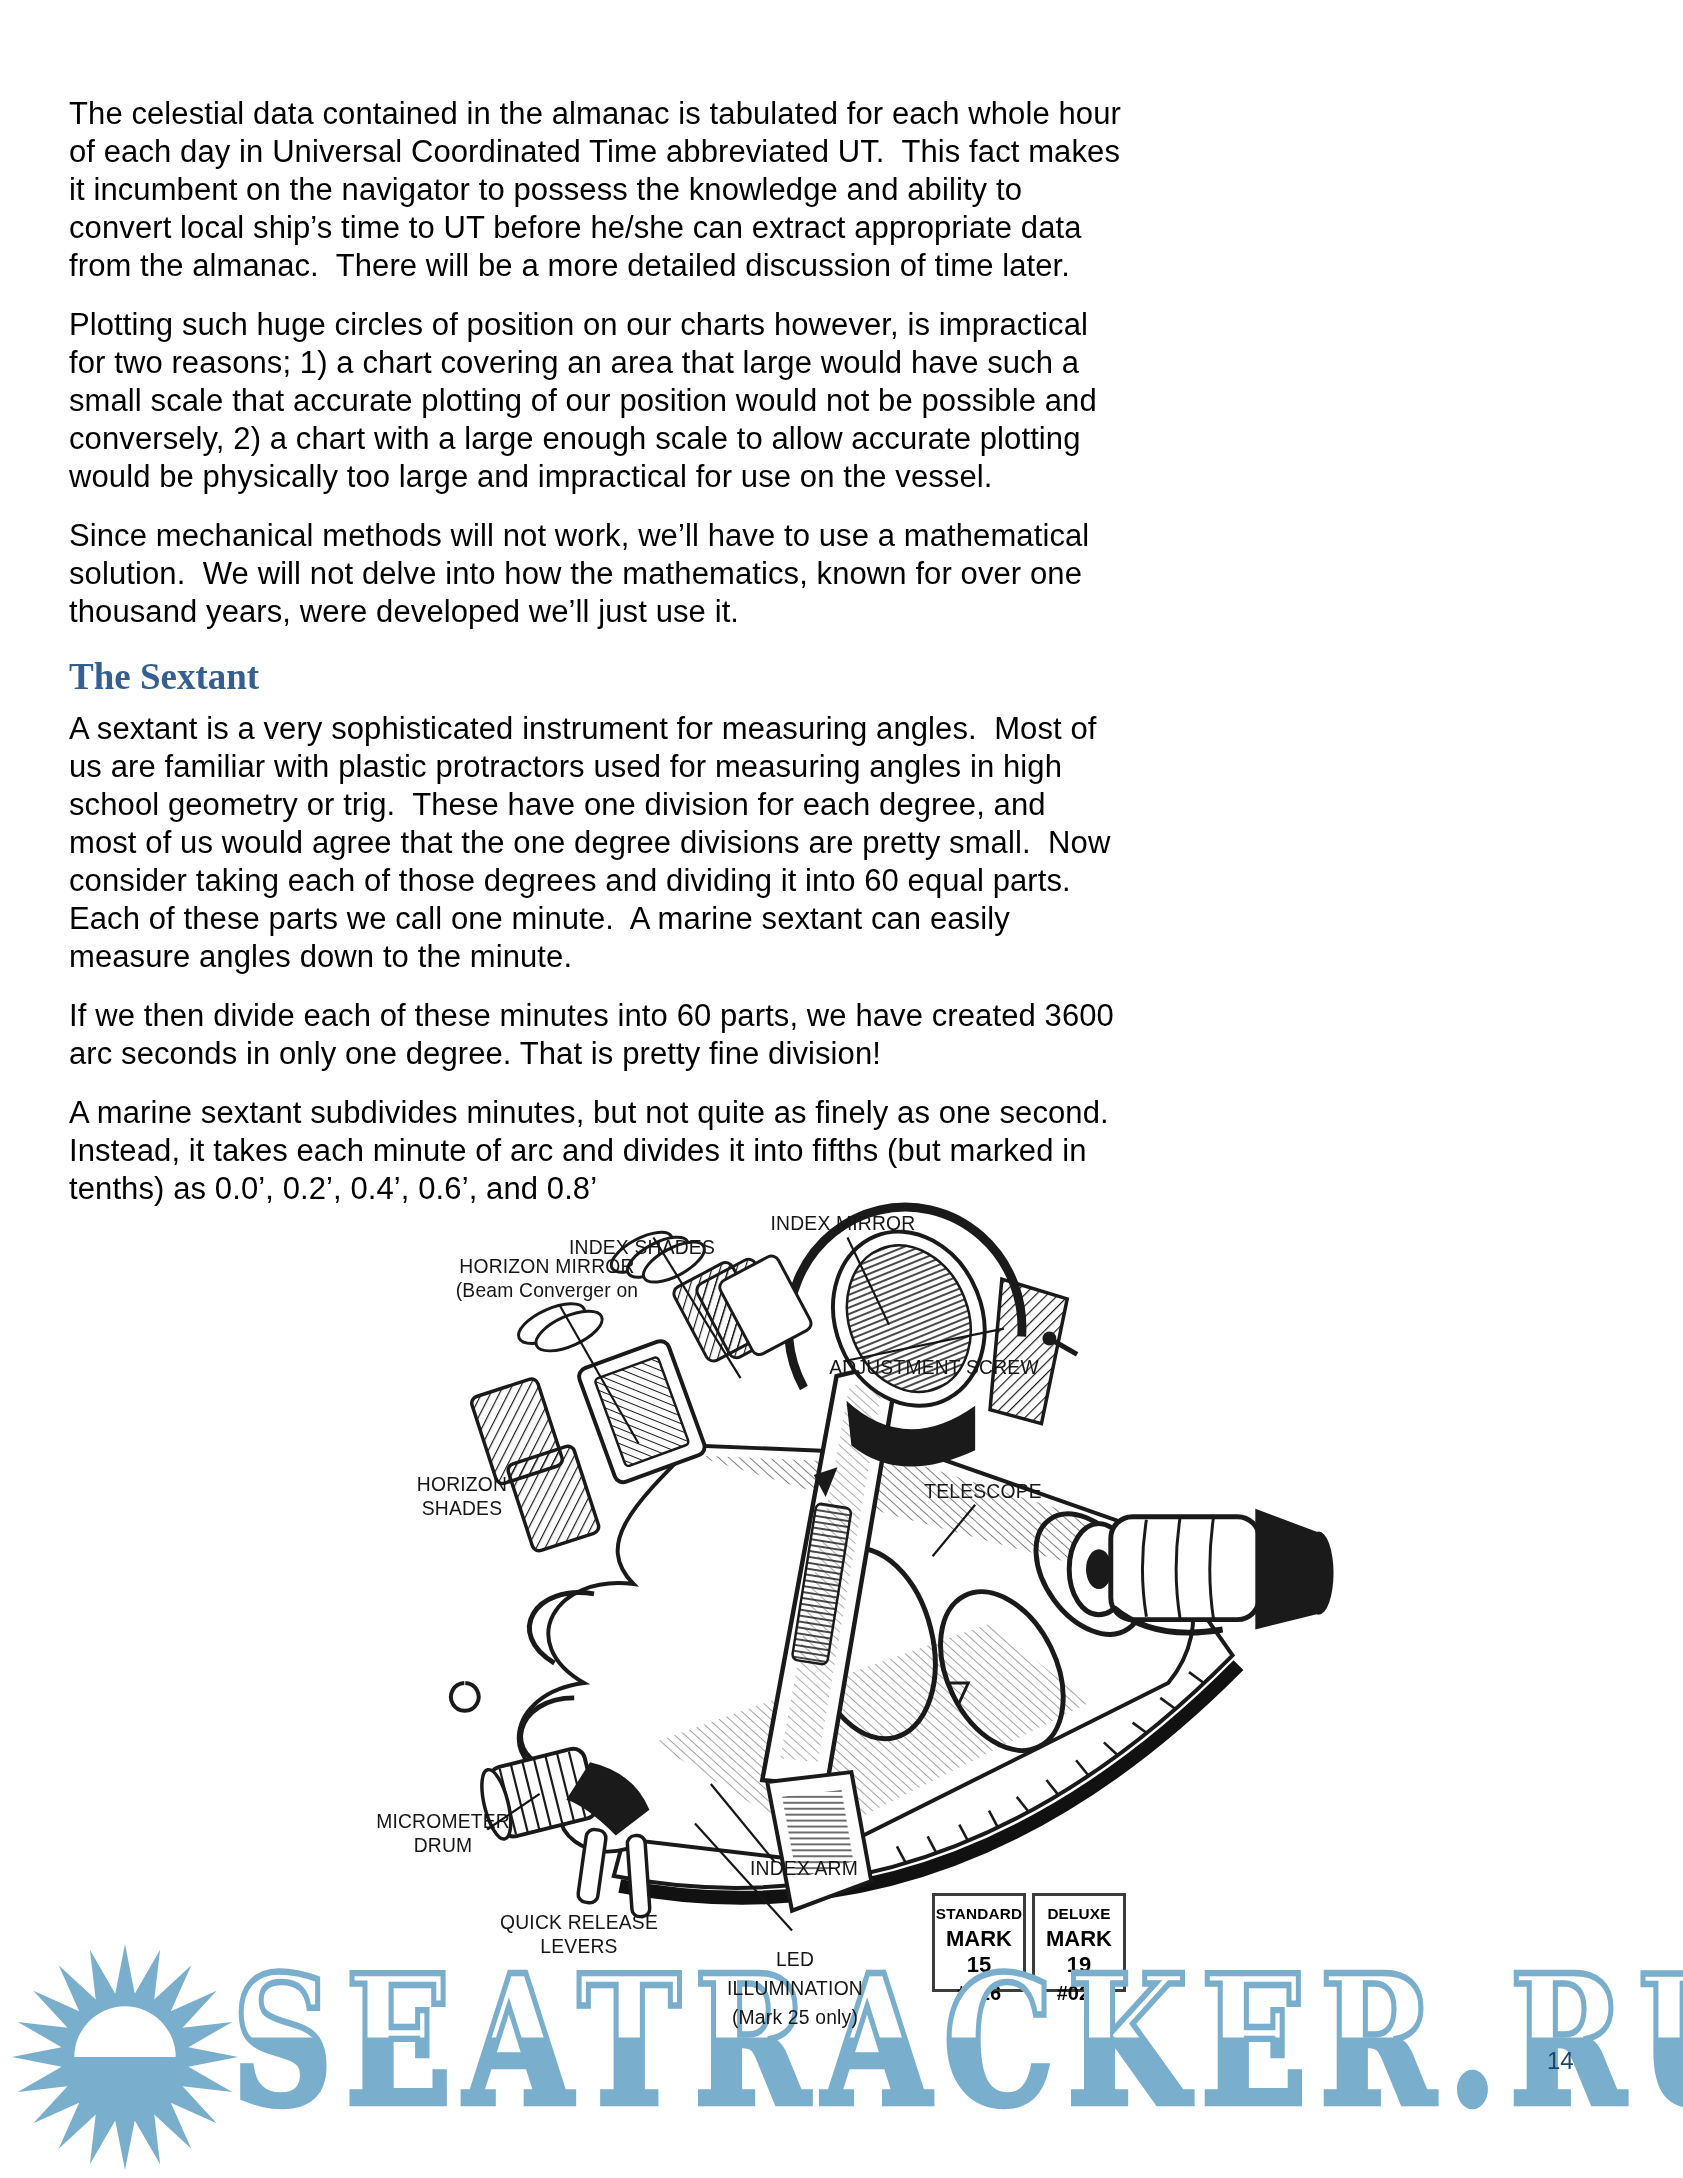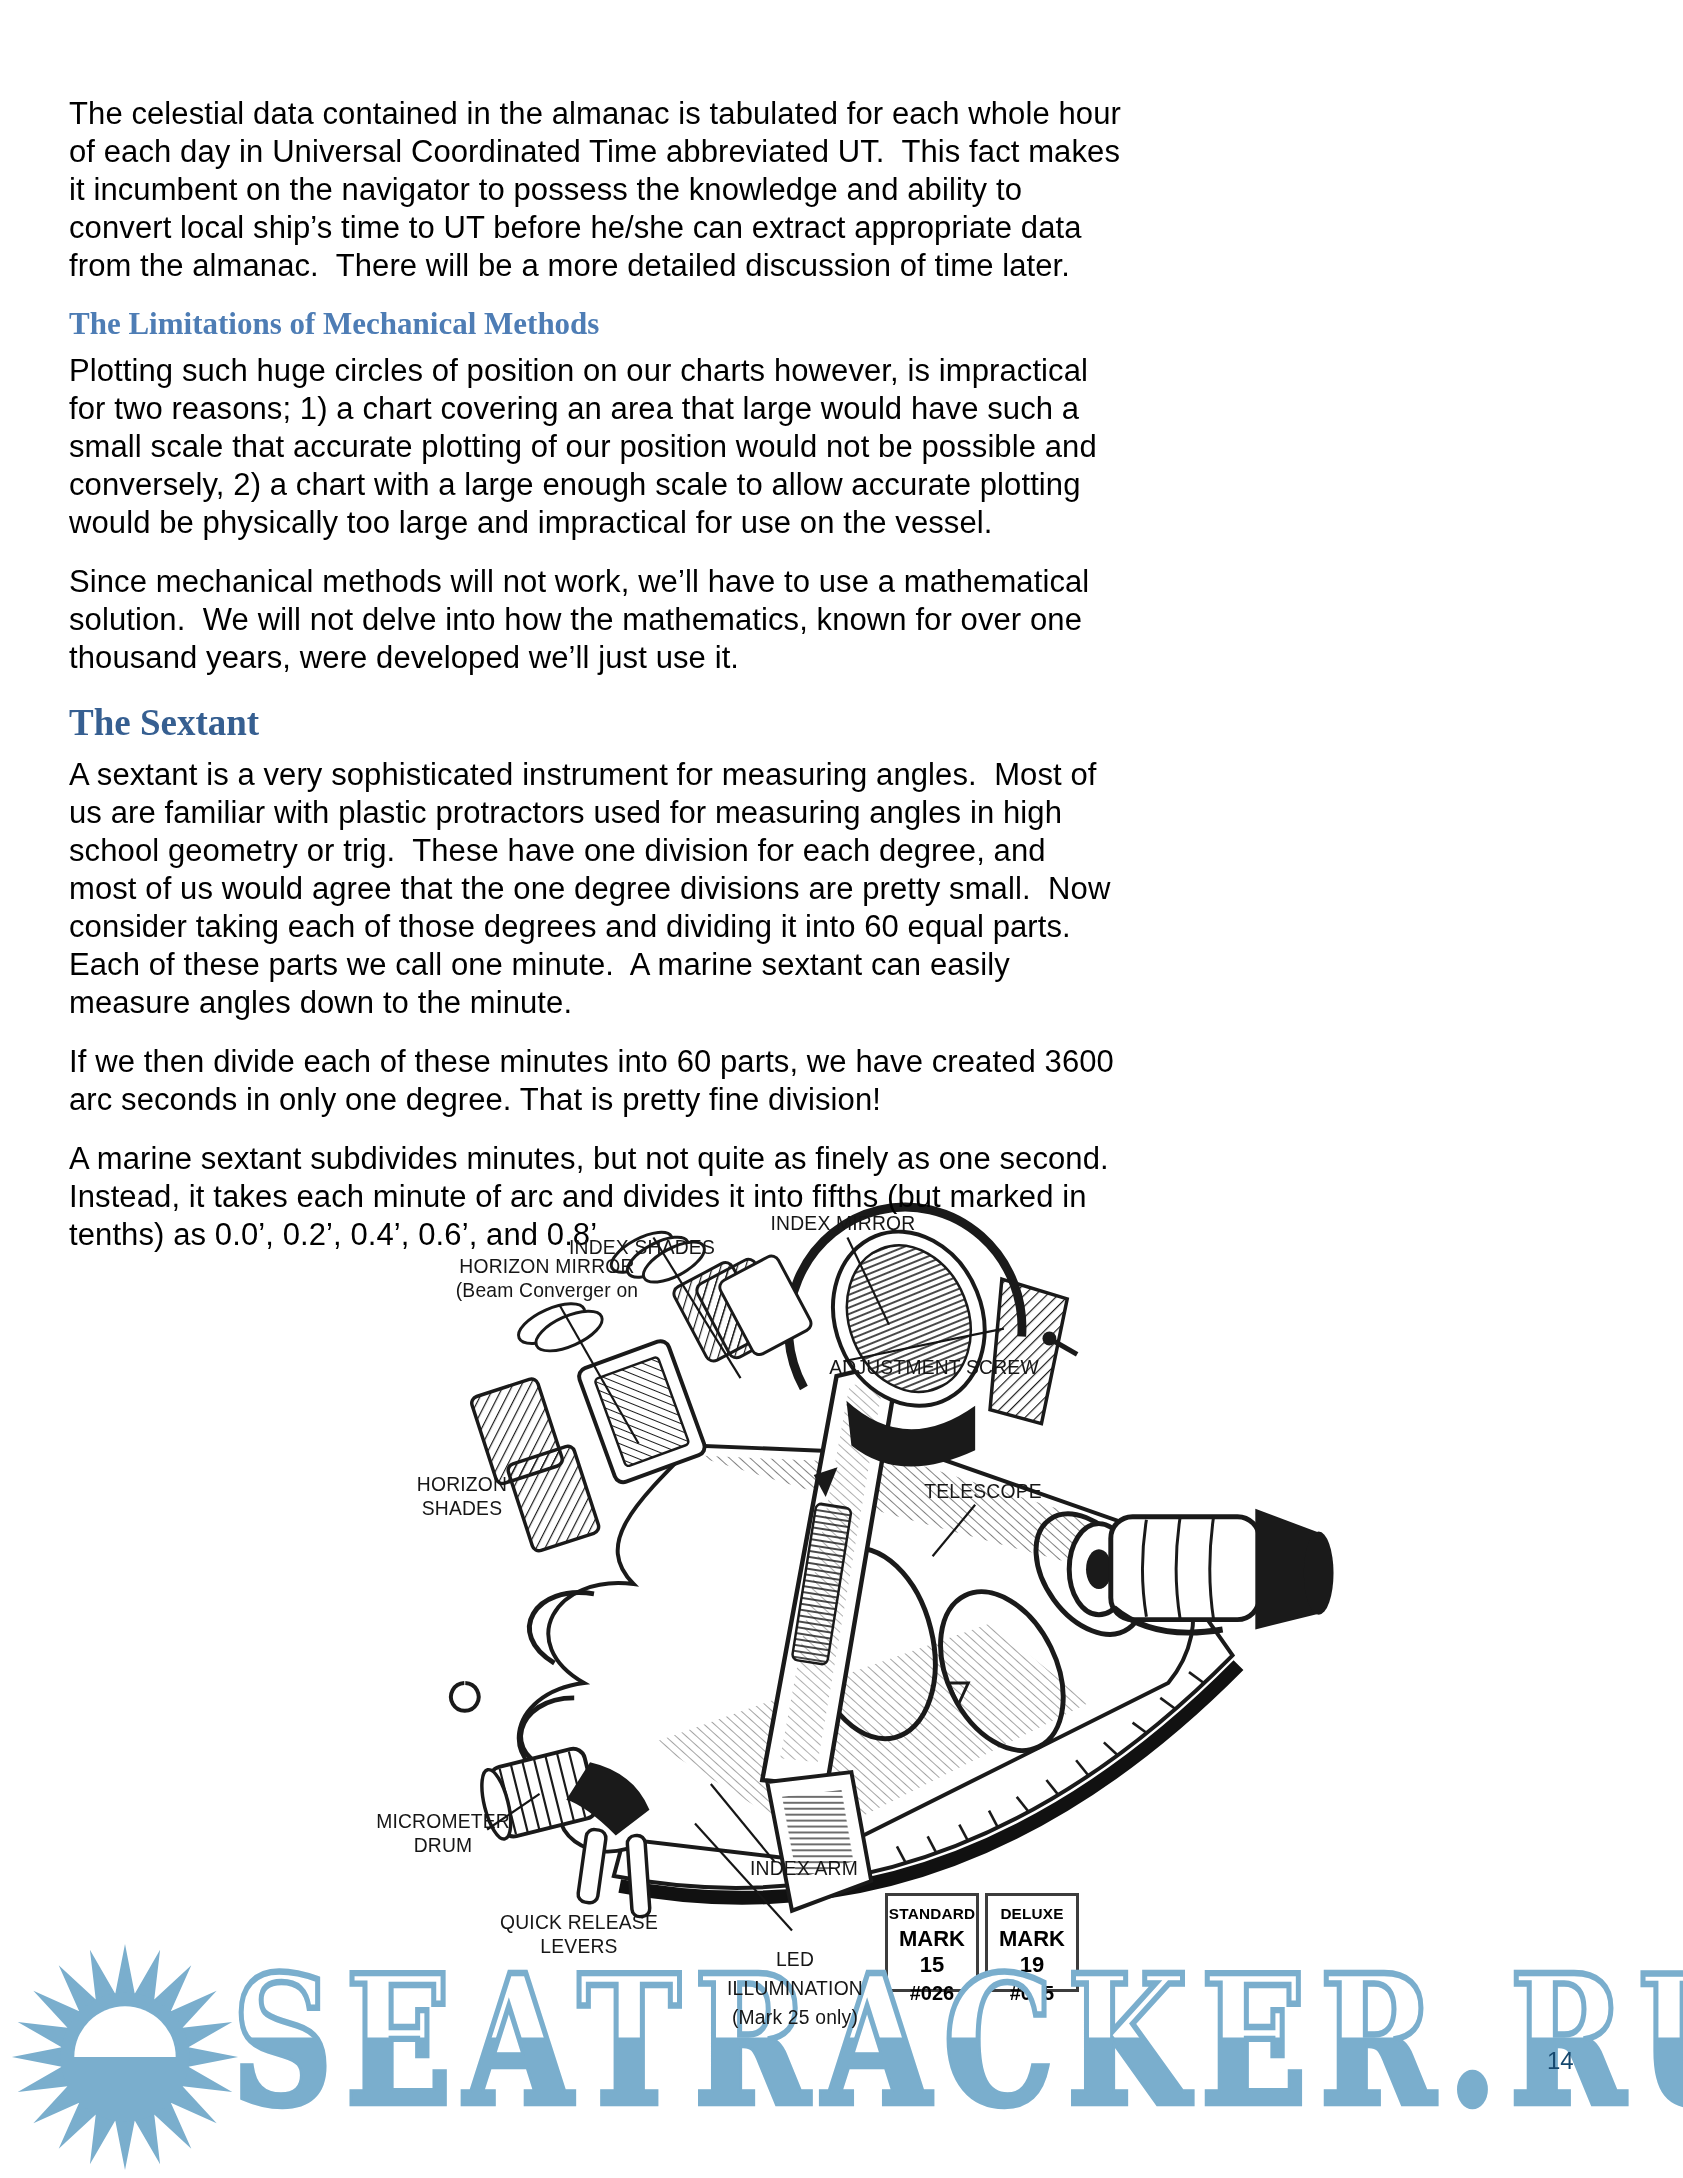--- a/index.html
+++ b/index.html
@@ -23,21 +23,21 @@
   }
   .fig-art{position:absolute; left:0; top:0; z-index:2;}
   .dlabel{
     position:absolute; transform:translateX(-50%); text-align:center;
     font-size:19.3px; line-height:24px; color:#161616; letter-spacing:0.2px;
     white-space:nowrap; z-index:6;
   }
   .dlabel.tri{line-height:29px;}
   .model-box{
     position:absolute; width:94px; height:99px; border:3px solid #3c3c3c;
-    background:#fff; text-align:center; z-index:4; box-sizing:border-box; padding-top:9px;
+    background:#fff; text-align:center; z-index:4; box-sizing:border-box; padding-top:9px;margin-left:47px;
   }
   .model-box .l1{font-size:15.3px; font-weight:bold; letter-spacing:0.2px;}
   .model-box .l2{font-size:22px; font-weight:bold; margin-top:3px;}
   .model-box .l3{font-size:20px; font-weight:bold; margin-top:4px;}
   .wm-sun{position:absolute; left:8px; top:1938px; z-index:5;}
   .wm-text-wrap{
     position:absolute; left:232px; top:1952px; height:178px; width:1445px;
     transform:scaleY(1.28); transform-origin:top left; z-index:5; pointer-events:none;
   }
   .wm-outline,.wm-solid{
@@ -52,21 +52,20 @@
     color:var(--page-number,#16486e); z-index:7;
   }
 </style>
 </head>
 <body>
 
 <div class="page">
 
   <main class="content">
     <p class="body first">The celestial data contained in the almanac is tabulated for each whole hour of each day in Universal Coordinated Time abbreviated UT.  This fact makes it incumbent on the navigator to possess the knowledge and ability to convert local ship’s time to UT before he/she can extract appropriate data from the almanac.  There will be a more detailed discussion of time later.</p>
-    <h2 class="sec-light">The Limitations of Mechanical Methods</h2>
     <p class="body">Plotting such huge circles of position on our charts however, is impractical for two reasons; 1) a chart covering an area that large would have such a small scale that accurate plotting of our position would not be possible and conversely, 2) a chart with a large enough scale to allow accurate plotting would be physically too large and impractical for use on the vessel.</p>
     <p class="body">Since mechanical methods will not work, we’ll have to use a mathematical solution.  We will not delve into how the mathematics, known for over one thousand years, were developed we’ll just use it.</p>
     <h2 class="sec-dark">The Sextant</h2>
     <p class="body">A sextant is a very sophisticated instrument for measuring angles.  Most of us are familiar with plastic protractors used for measuring angles in high school geometry or trig.  These have one division for each degree, and most of us would agree that the one degree divisions are pretty small.  Now consider taking each of those degrees and dividing it into 60 equal parts.  Each of these parts we call one minute.  A marine sextant can easily measure angles down to the minute.</p>
     <p class="body">If we then divide each of these minutes into 60 parts, we have created 3600 arc seconds in only one degree. That is pretty fine division!</p>
     <p class="body">A marine sextant subdivides minutes, but not quite as finely as one second.  Instead, it takes each minute of arc and divides it into fifths (but marked in tenths) as 0.0’, 0.2’, 0.4’, 0.6’, and 0.8’</p>
   </main>
 
   <svg class="fig-art" width="1683" height="2178" viewBox="0 0 1700 2200">
     <defs>

